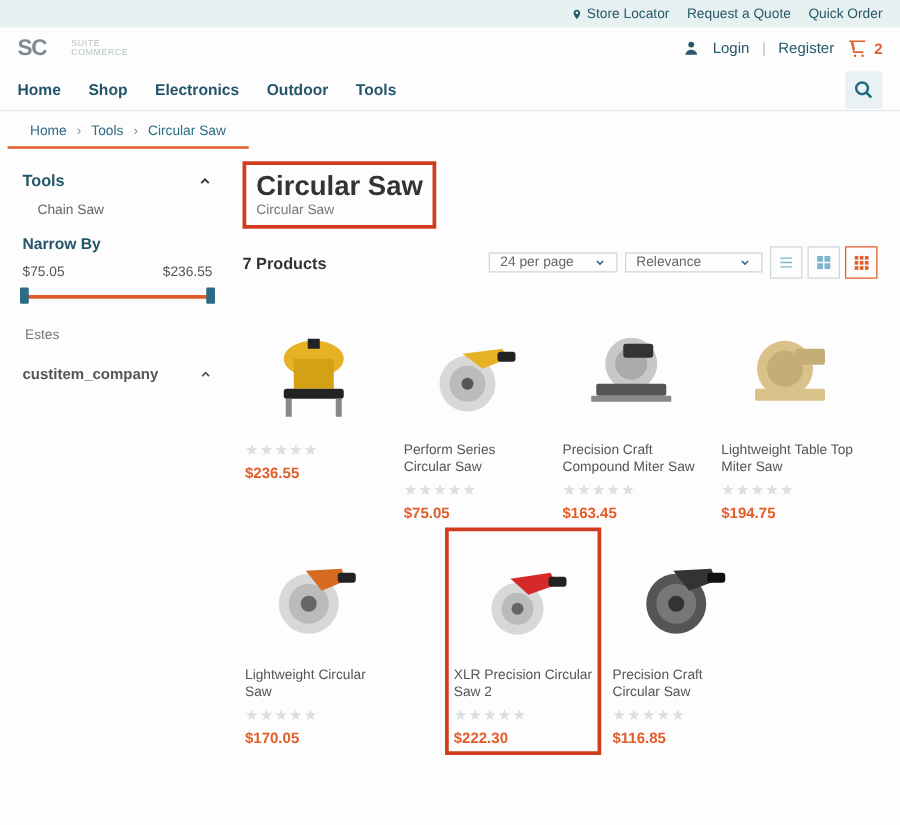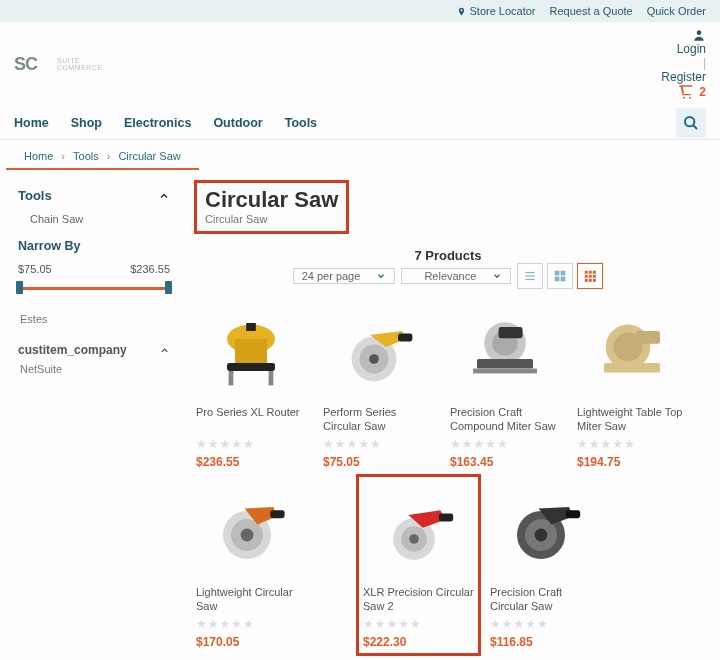--- a/index.html
+++ b/index.html
@@ -3,21 +3,21 @@
 <meta charset="utf-8">
 <style>
   * { box-sizing: border-box; margin: 0; padding: 0; }
   body { font-family: Arial, Helvetica, sans-serif; background: #fdfdfd; color: #333; font-size: 13px; width: 720px; }
   .topbar { background: #e8f1f1; height: 22px; display: flex; justify-content: flex-end; align-items: center; gap: 14px; padding: 0 14px; font-size: 11px; color: #27586a; }
   .topbar .loc { display: flex; align-items: center; gap: 3px; text-align: center; }
   .headerbar { display: flex; align-items: center; justify-content: space-between; padding: 6px 14px; }
   .logo { display: flex; align-items: center; gap: 20px; color: #9aa; }
   .logo .sc { font-weight: 800; font-size: 18px; color: #7f8a90; letter-spacing: -1px; }
   .logo .sub { font-size: 7px; line-height: 7px; color: #b9c2c6; letter-spacing: 0.5px; }
-  .user-area { display: flex; align-items: flex-end; font-size: 12px; color: #27586a; flex-direction: column; }
+  .user-area { display: flex; align-items: flex-start; gap: 10px; font-size: 12px; color: #27586a; }
   .user-area .sep { color: #bbb; }
   .user-area .cart { display: flex; align-items: center; gap: 4px; color: #e25d2a; font-weight: 600; }
   .navrow { display: flex; align-items: center; justify-content: space-between; padding: 0 14px; border-bottom: 1px solid #e3e8ea; height: 34px; }
   .navlinks { display: flex; gap: 22px; font-size: 12.5px; font-weight: 700; color: #23566a; }
   .navlinks div { cursor: pointer; }
   .searchbtn { width: 30px; height: 30px; background: #eaf1f4; display: flex; align-items: center; justify-content: center; color: #2a6; border-radius: 2px; }
   .searchbtn svg { stroke: #1f6d83; }
   .breadcrumb { display: flex; align-items: center; gap: 8px; padding: 10px 18px 6px; font-size: 11px; color: #2b6b85; border-bottom: 2px solid #e25d2a; width: max-content; margin-left: 6px; }
   .breadcrumb .sep { color: #888; }
   .layout { display: flex; padding: 10px 18px 30px; gap: 24px; }
@@ -30,25 +30,25 @@
   .slider-track::before { content: ""; position: absolute; top: 8px; left: 0; right: 0; height: 3px; background: #e25d2a; border-radius: 2px; }
   .slider-dot { position: absolute; top: 2px; width: 7px; height: 13px; background: #2b6b85; border-radius: 1px; }
   .slider-dot.l { left: -2px; }
   .slider-dot.r { right: -2px; }
   .facet { display: flex; justify-content: space-between; align-items: center; font-weight: 700; font-size: 12px; color: #555; padding: 8px 0 4px; }
   .facet-val { font-size: 11px; color: #777; padding: 2px 0 10px 2px; }
   .main { flex: 1; }
   .title-box { border: 3px solid #d23c1e; display: inline-block; padding: 4px 8px 6px; margin-bottom: 14px; }
   .title-box h1 { font-size: 22px; font-weight: 700; color: #333; }
   .title-box .sub { font-size: 11px; color: #777; }
-  .toolbar { display: flex; justify-content: space-between; align-items: center; margin-bottom: 10px; flex-direction: column; }
+  .toolbar { display: flex; justify-content: space-between; align-items: center; margin-bottom: 24px; }
   .count { font-weight: 700; font-size: 13px; }
   .tool-right { display: flex; gap: 6px; align-items: center; }
   .sel { border: 1px solid #cdd5d9; height: 16px; display: flex; align-items: center; padding: 0 8px; font-size: 11px; color: #666; gap: 16px; cursor: pointer; }
-  .sel.wide { width: 110px; justify-content: flex-end; }
+  .sel.wide { width: 110px; justify-content: space-between; }
   .viewbtns { display: flex; gap: 4px; }
   .vb { width: 26px; height: 26px; border: 1px solid #cdd5d9; display: flex; align-items: center; justify-content: center; cursor: pointer; }
   .vb.active { border-color: #e25d2a; }
   .grid { display: flex; flex-wrap: wrap; gap: 8px 12px; }
   .card { width: 115px; padding: 2px; }
   .card.hl { outline: 3px solid #d23c1e; outline-offset: 2px; margin-left: 40px; }
   .thumb { width: 110px; height: 100px; display: flex; align-items: center; justify-content: center; margin-bottom: 4px; }
   .thumb svg { width: 90px; height: 80px; }
   .pname { font-size: 11px; color: #555; line-height: 14px; min-height: 28px; }
   .stars { color: #d8dee1; font-size: 12px; letter-spacing: 1px; margin: 4px 0; }
@@ -136,21 +136,20 @@
       <div class="slider-dot l"></div>
       <div class="slider-dot r"></div>
     </div>
     <div class="facet-val">Estes</div>
     <div class="facet">
       <span>custitem_company</span>
       <svg width="11" height="11" viewBox="0 0 24 24" fill="none" stroke="#555" stroke-width="3">
           <polyline points="6 15 12 9 18 15"></polyline>
         </svg>
     </div>
-    <div class="facet-val">NetSuite</div>
   </div>
 
   <div class="main">
     <div class="title-box">
       <h1>Circular Saw</h1>
       <div class="sub">Circular Saw</div>
     </div>
 
     <div class="toolbar">
       <div class="count">7 Products</div>
@@ -206,21 +205,20 @@
         <div class="thumb">
           <svg viewBox="0 0 100 100">
               <ellipse cx="50" cy="35" rx="30" ry="18" fill="#e6b223"></ellipse>
               <rect x="30" y="35" width="40" height="30" fill="#d4a015"></rect>
               <rect x="20" y="65" width="60" height="10" rx="3" fill="#222"></rect>
               <rect x="22" y="75" width="6" height="18" fill="#888"></rect>
               <rect x="72" y="75" width="6" height="18" fill="#888"></rect>
               <rect x="44" y="15" width="12" height="10" fill="#222"></rect>
             </svg>
         </div>
-        <div class="pname">Pro Series XL Router</div>
         <div class="stars">★★★★★</div>
         <div class="price">$236.55</div>
       </div>
 
       <div class="card">
         <div class="thumb">
           <svg viewBox="0 0 100 100">
               <circle cx="45" cy="60" r="28" fill="#d8d8d8"></circle>
               <circle cx="45" cy="60" r="18" fill="#bbb"></circle>
               <circle cx="45" cy="60" r="6" fill="#555"></circle>

